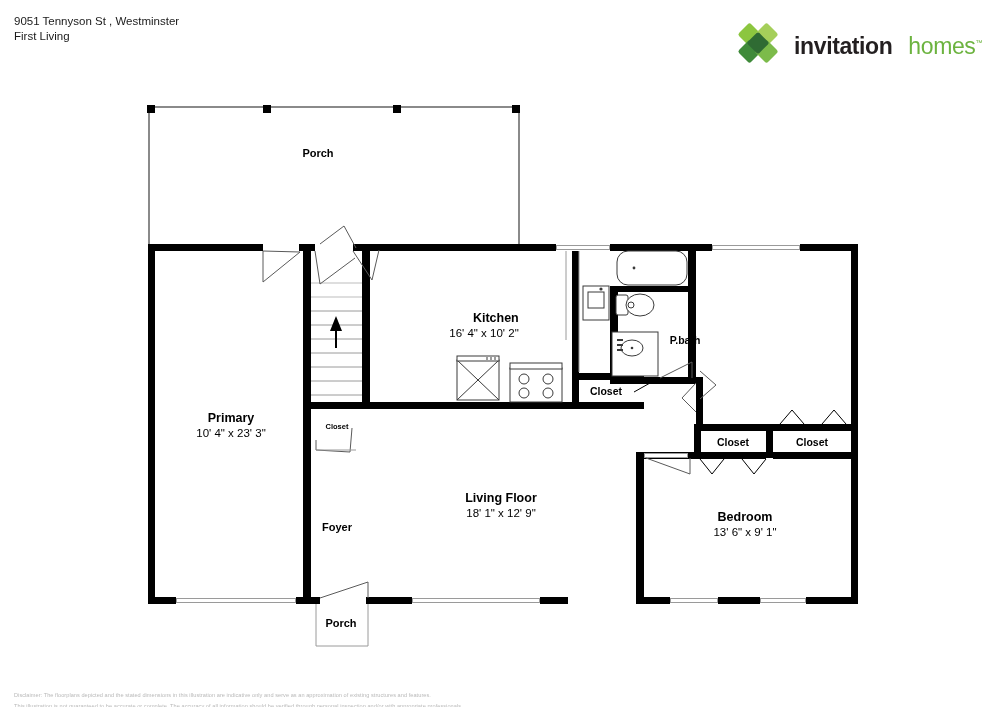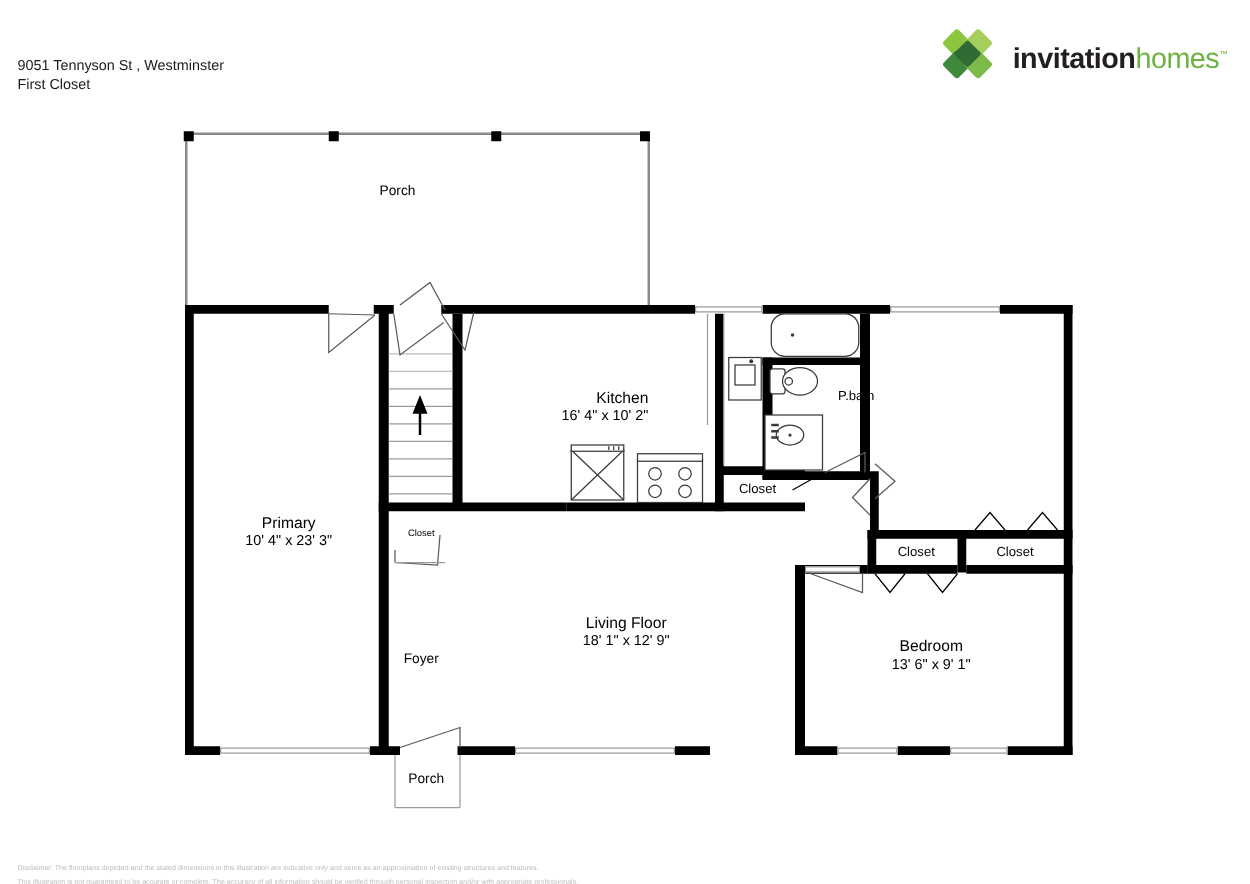--- a/index.html
+++ b/index.html
@@ -18,41 +18,40 @@
 
   
   #header-address {
     position: absolute;
     left: 14px;
     top: 14px;
     font-size: 11.5px;
     line-height: 15px;
     color: #1a1a1a;
     white-space: nowrap;
-    margin-top: 32px;
   }
   #header-address .addr-line { display: block; }
 
   
   #brand-logo {
     position: absolute;
     right: 18px;
     top: 22px;
     display: flex;
     align-items: center;
     gap: 12px;
   }
   #brand-logo .logo-wordmark {
     font-size: 23px;
     letter-spacing: -0.4px;
     white-space: nowrap;
     position: relative;
   }
   .wm-a { color: #231f20; font-weight: 700; }
-  .wm-b { color: #6cb33f; font-weight: 400; }
+  .wm-b { color: #6cb33f; font-weight: 400; margin-left: 16px; }
   .wm-tm {
     font-size: 7px;
     color: #6cb33f;
     vertical-align: super;
   }
 
   
   #floorplan {
     position: absolute;
     left: 0;
@@ -84,21 +83,21 @@
 
   
   .room-label {
     position: absolute;
     text-align: center;
     white-space: nowrap;
     transform: translateX(-50%);
   }
   .room-label .rl-name {
     display: block;
-    font-weight: 400;
+    font-weight: 700;
     font-size: 12.5px;
     line-height: 16px;
     color: #000;
   }
   .room-label .rl-dims {
     display: block;
     font-size: 11.5px;
     line-height: 15px;
     color: #000;
   }
@@ -136,21 +135,21 @@
     color: #b9b9b9;
     letter-spacing: 0.05px;
   }
   #disclaimer span { display: block; white-space: nowrap; }
 </style>
 </head>
 <body>
 
 <div id="header-address">
   <span class="addr-line">9051 Tennyson St , Westminster</span>
-  <span class="addr-line">First Closet</span>
+  <span class="addr-line">First Living</span>
 </div>
 
 <div id="brand-logo">
   <span>
     <svg width="48" height="44" viewBox="0 0 48 44" aria-hidden="true">
       <g transform="translate(24,21)">
         <rect x="-17" y="-17" width="17" height="17" rx="2.5" transform="rotate(45 -8.5 -8.5)" fill="#8cc63f"></rect>
         <rect x="0" y="-17" width="17" height="17" rx="2.5" transform="rotate(45 8.5 -8.5)" fill="#a5cf5a"></rect>
         <rect x="-17" y="0" width="17" height="17" rx="2.5" transform="rotate(45 -8.5 8.5)" fill="#3f8a3a"></rect>
         <rect x="0" y="0" width="17" height="17" rx="2.5" transform="rotate(45 8.5 8.5)" fill="#7cbb4a"></rect>
@@ -389,21 +388,21 @@
 
   <div class="room-label" style="left:745px; top:509px;">
     <span class="rl-name">Bedroom</span>
     <span class="rl-dims">13' 6" x 9' 1"</span>
   </div>
 
   <div class="room-label plain" style="left:337px; top:520px;">
     <span class="rl-name">Foyer</span>
   </div>
 
-  <div class="room-label small" style="left:671px; top:311px;padding-left:28px;">
+  <div class="room-label small" style="left:671px; top:334px;padding-left:28px;">
     <span class="rl-name">P.bath</span>
   </div>
 
   <div class="room-label tiny" style="left:337px; top:422px;">
     <span class="rl-name">Closet</span>
   </div>
 
   <div class="room-label small" style="left:606px; top:385px;">
     <span class="rl-name">Closet</span>
   </div>

